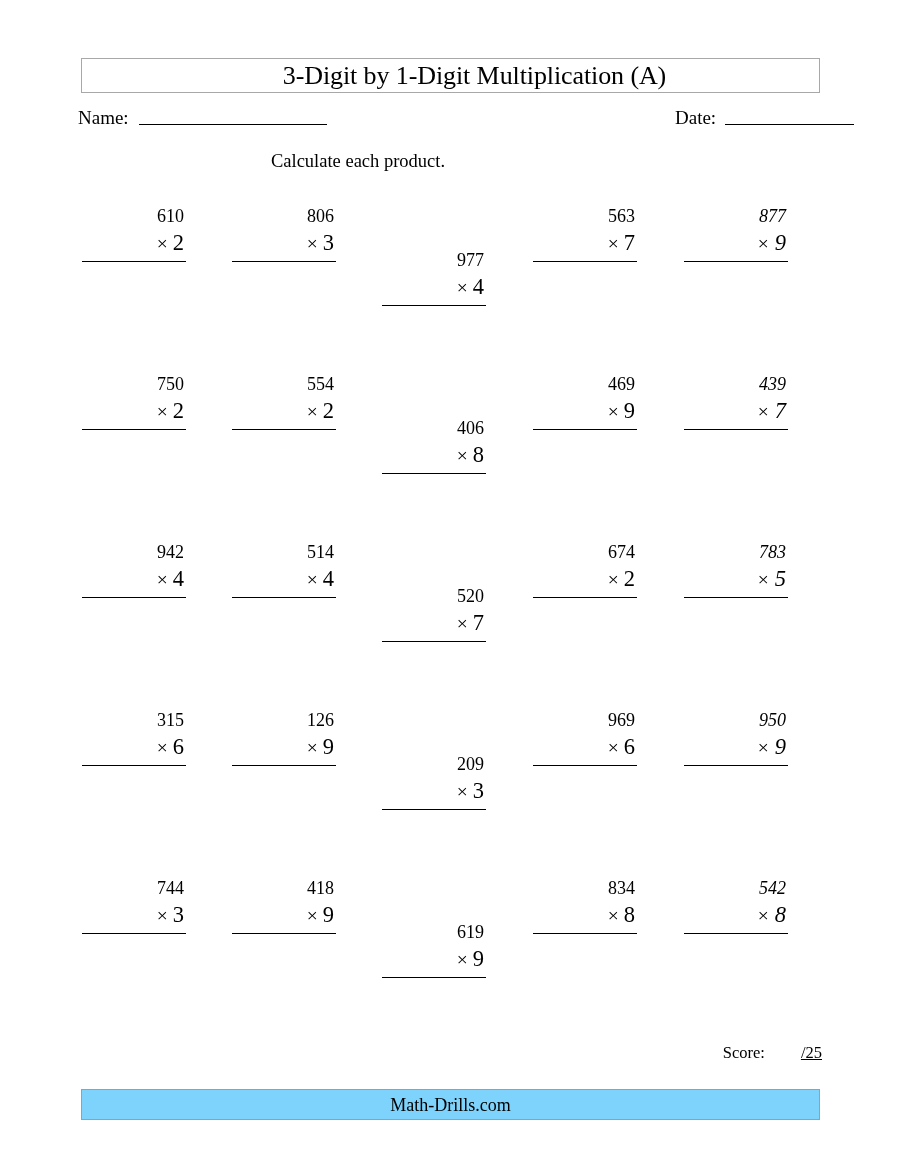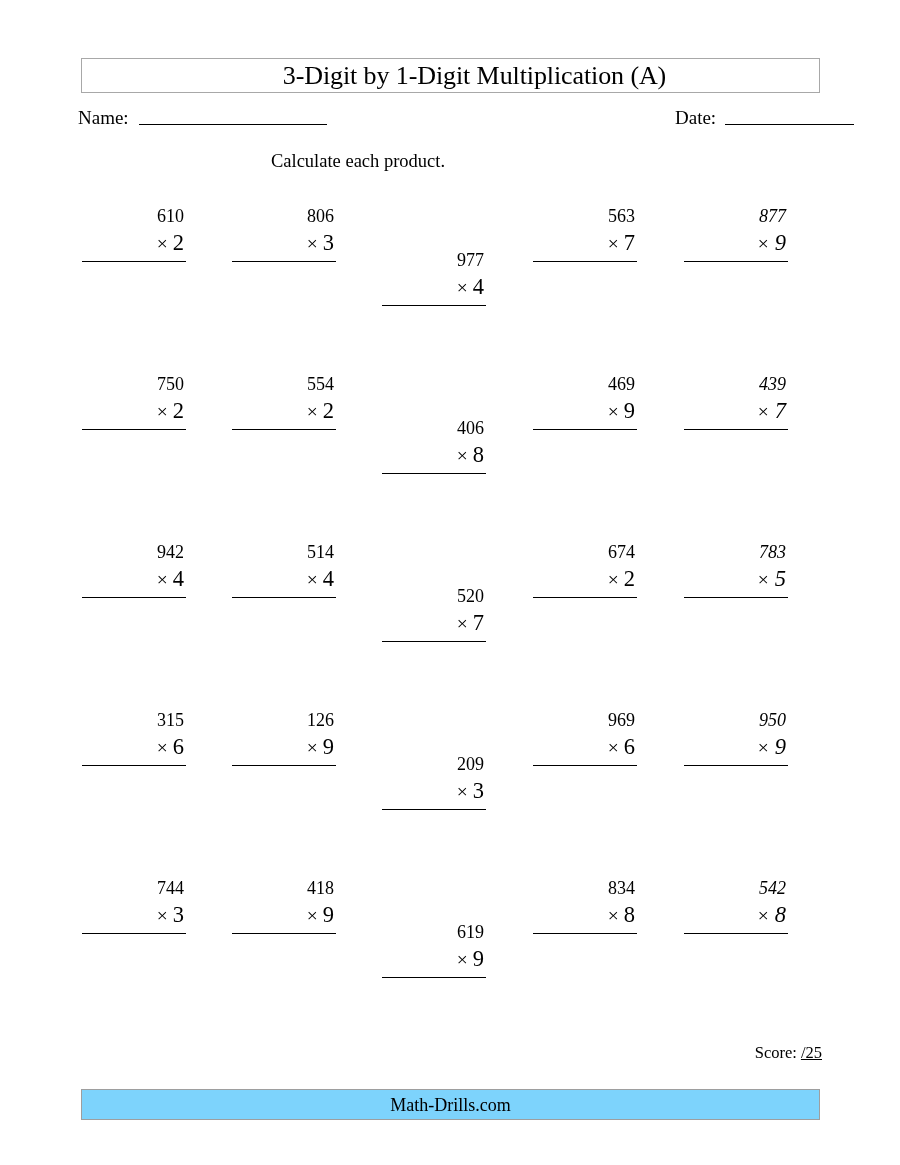--- a/index.html
+++ b/index.html
@@ -149,21 +149,21 @@
     position: absolute;
     left: 0;
     top: 1045px;
     width: 822px;
     text-align: right;
     font-size: 16.5px;
     line-height: 1;
   }
 
   .score-label { }
-  .score-total { display: inline-block; margin-left: 4px; text-decoration: underline; }
+  .score-total { display: inline-block; margin-left: 36px; text-decoration: underline; }
 
   
   .footer-box {
     position: absolute;
     left: 81px;
     top: 1089px;
     width: 739px;
     height: 31px;
     border: 1px solid #9e9e9e;
     box-sizing: border-box;

